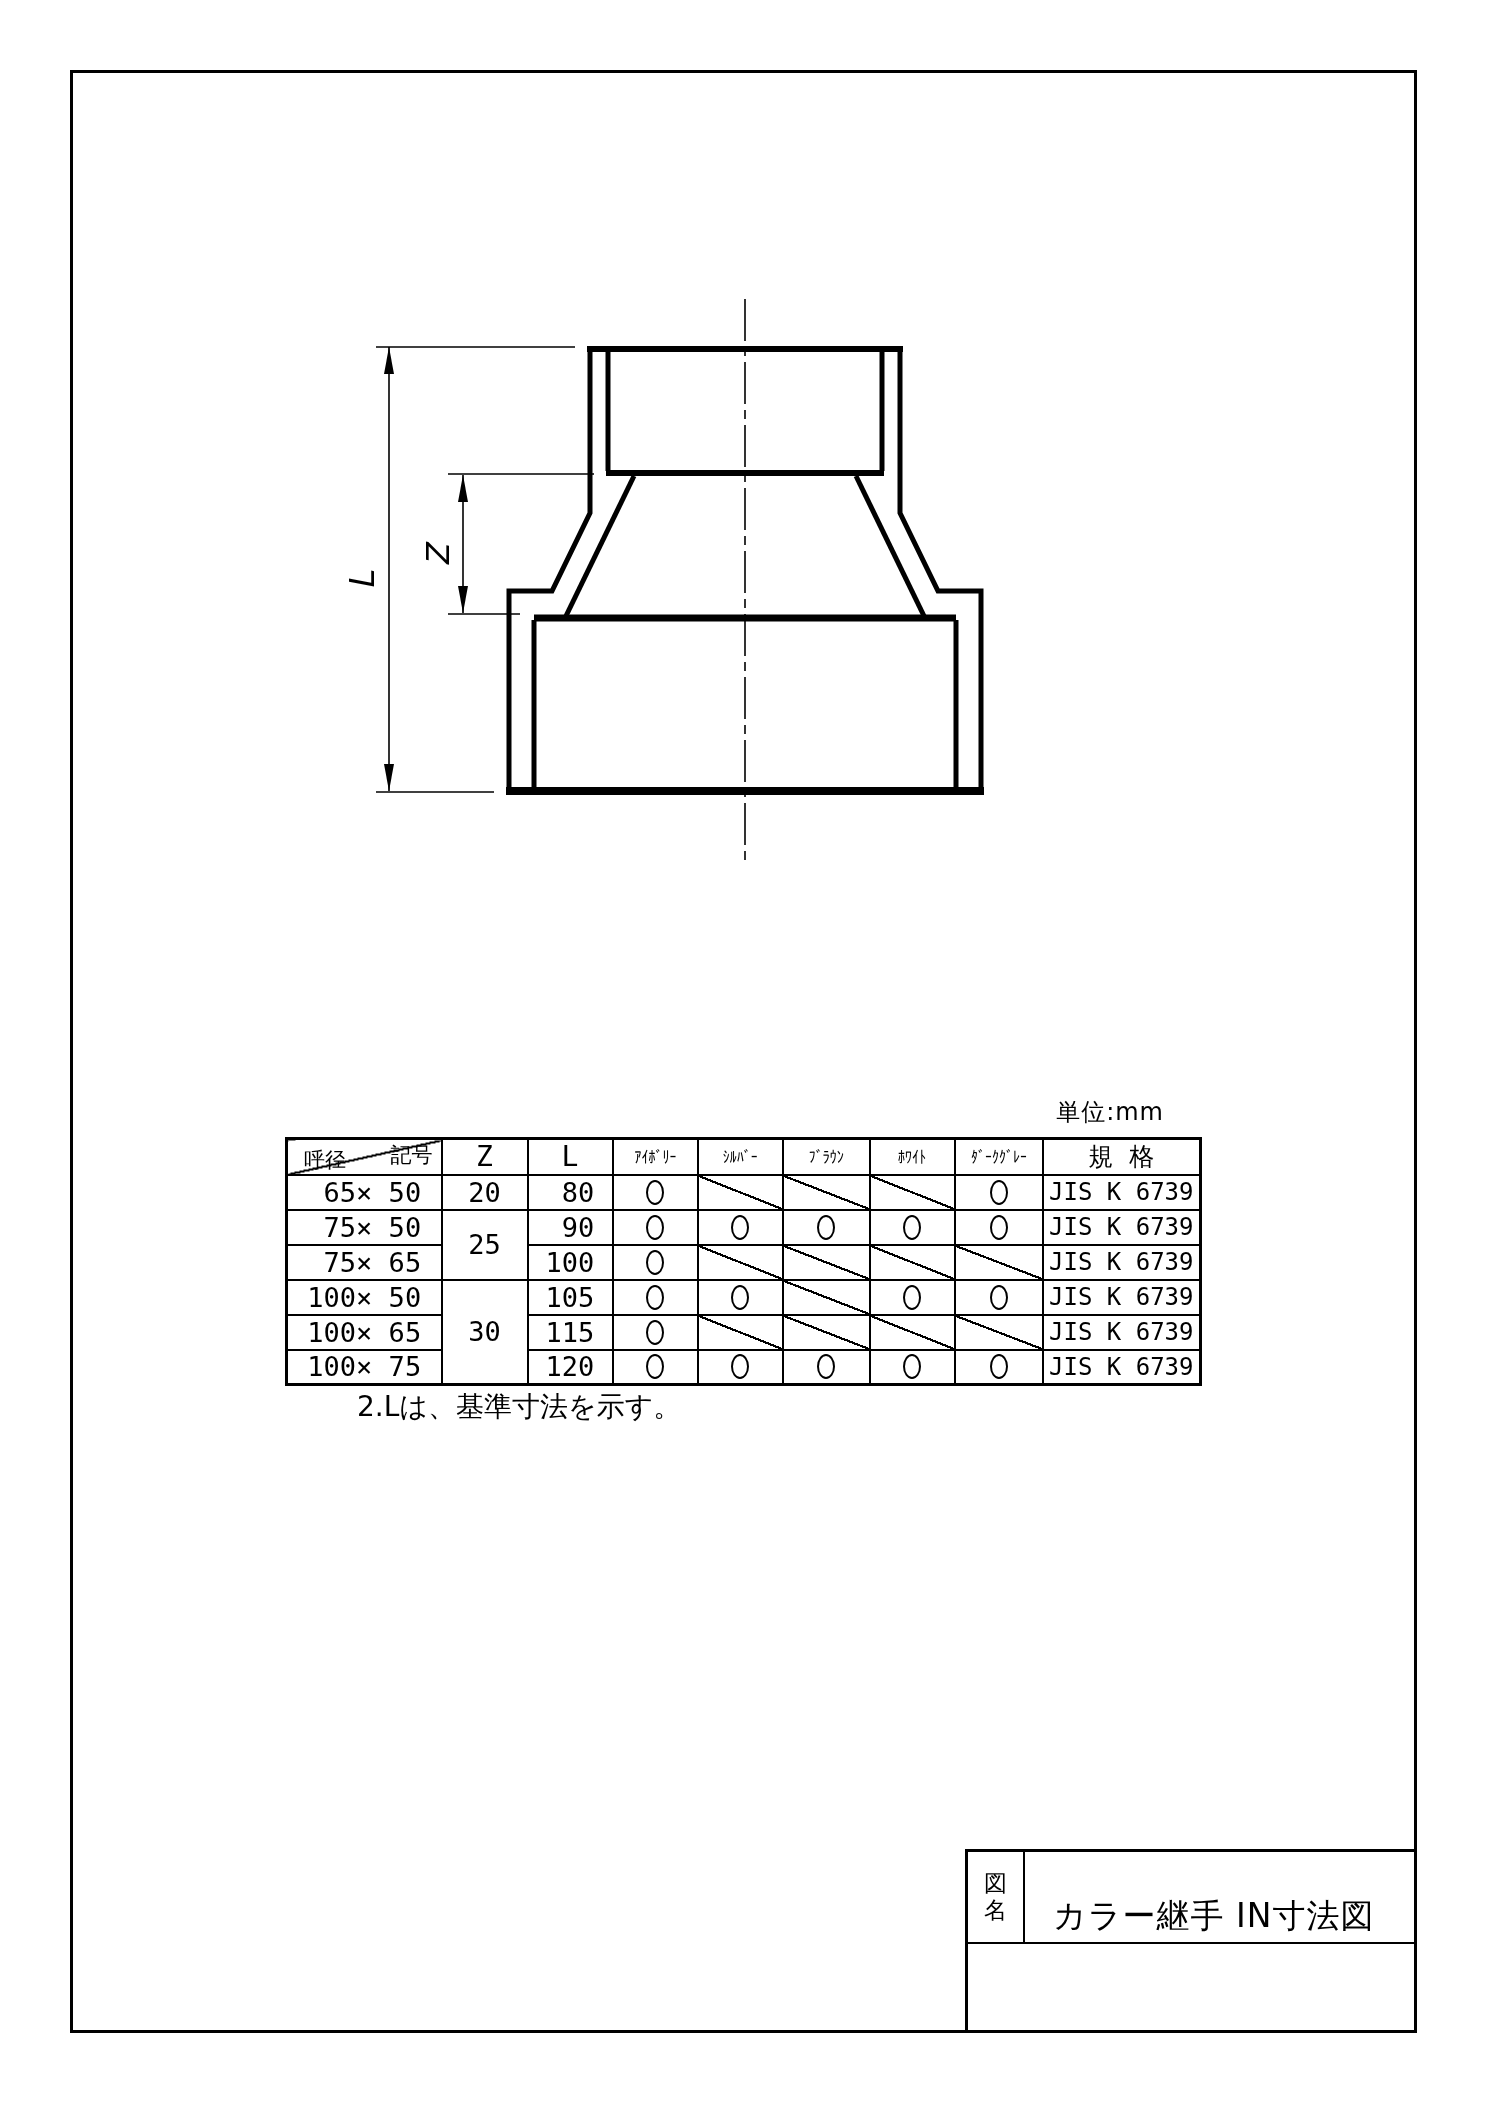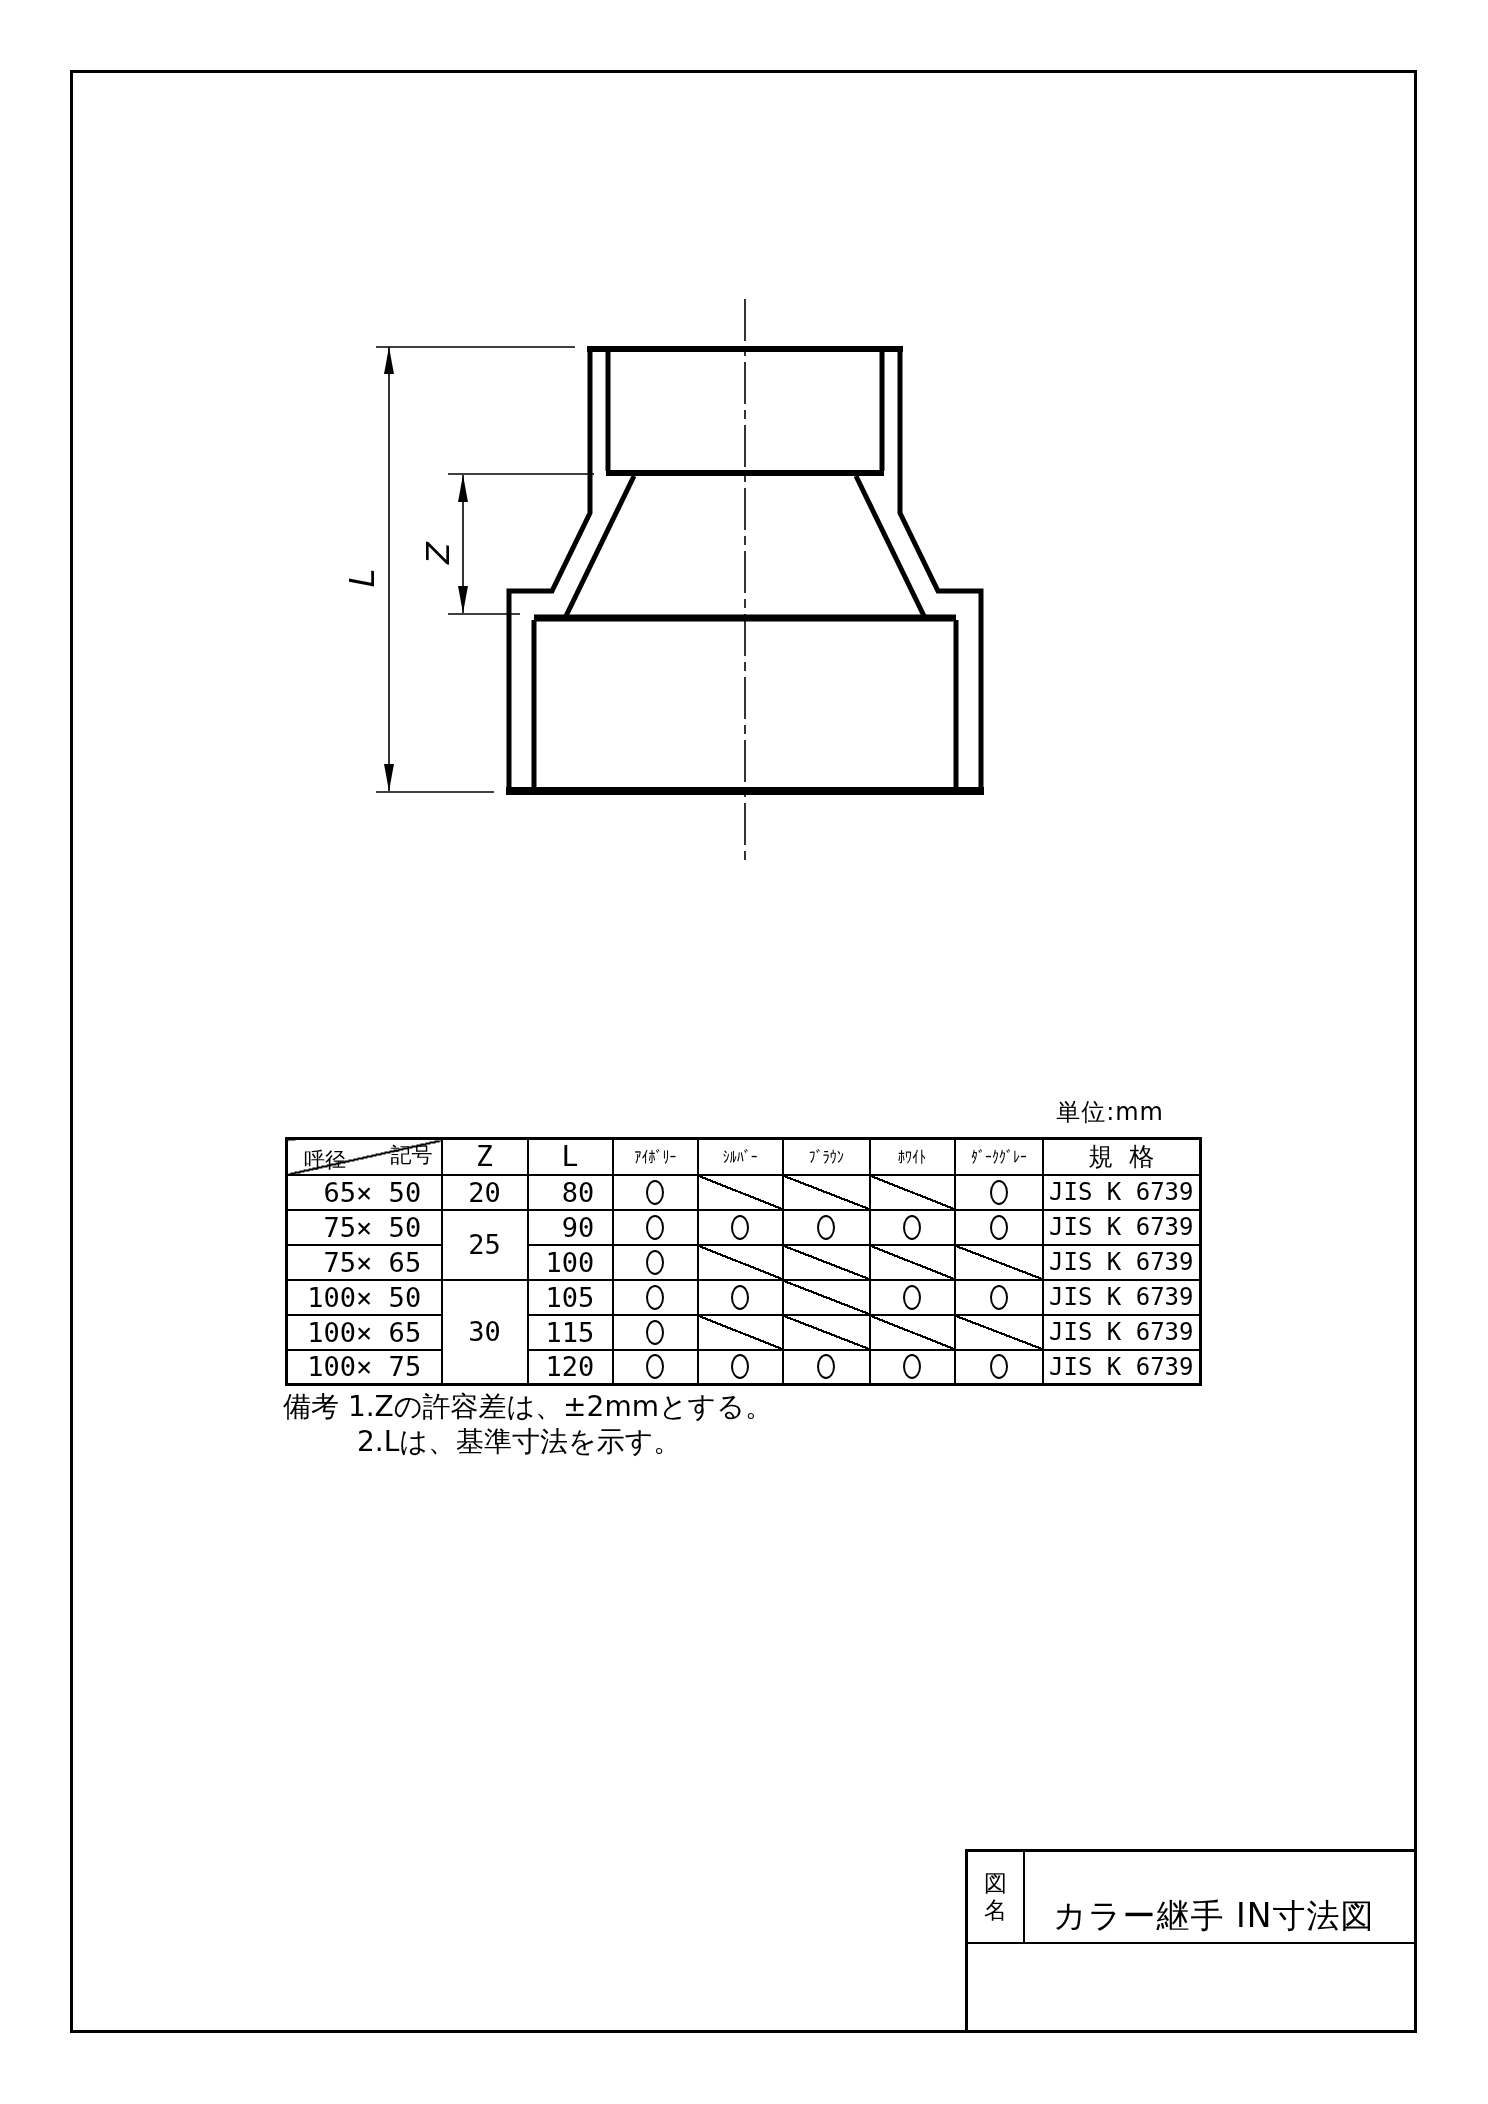--- a/index.html
+++ b/index.html
@@ -196,21 +196,20 @@
     <td class="cell-o"></td>
     <td class="cell-o"></td>
     <td class="cell-o"></td>
     <td class="cell-o"></td>
     <td class="std">JIS K 6739</td>
   </tr>
 </tbody>
   </table>
 
 <div class="notes">
-  <div class="l1">備考 1.Zの許容差は、±2mmとする。</div>
   <div class="l2">2.Lは、基準寸法を示す。</div>
 </div>
 
 <div class="title-block">
   <div class="tb-top">
     <div class="tb-name">図
 名</div>
     <div class="tb-title">カラー継手 IN寸法図</div>
   </div>
 </div>

